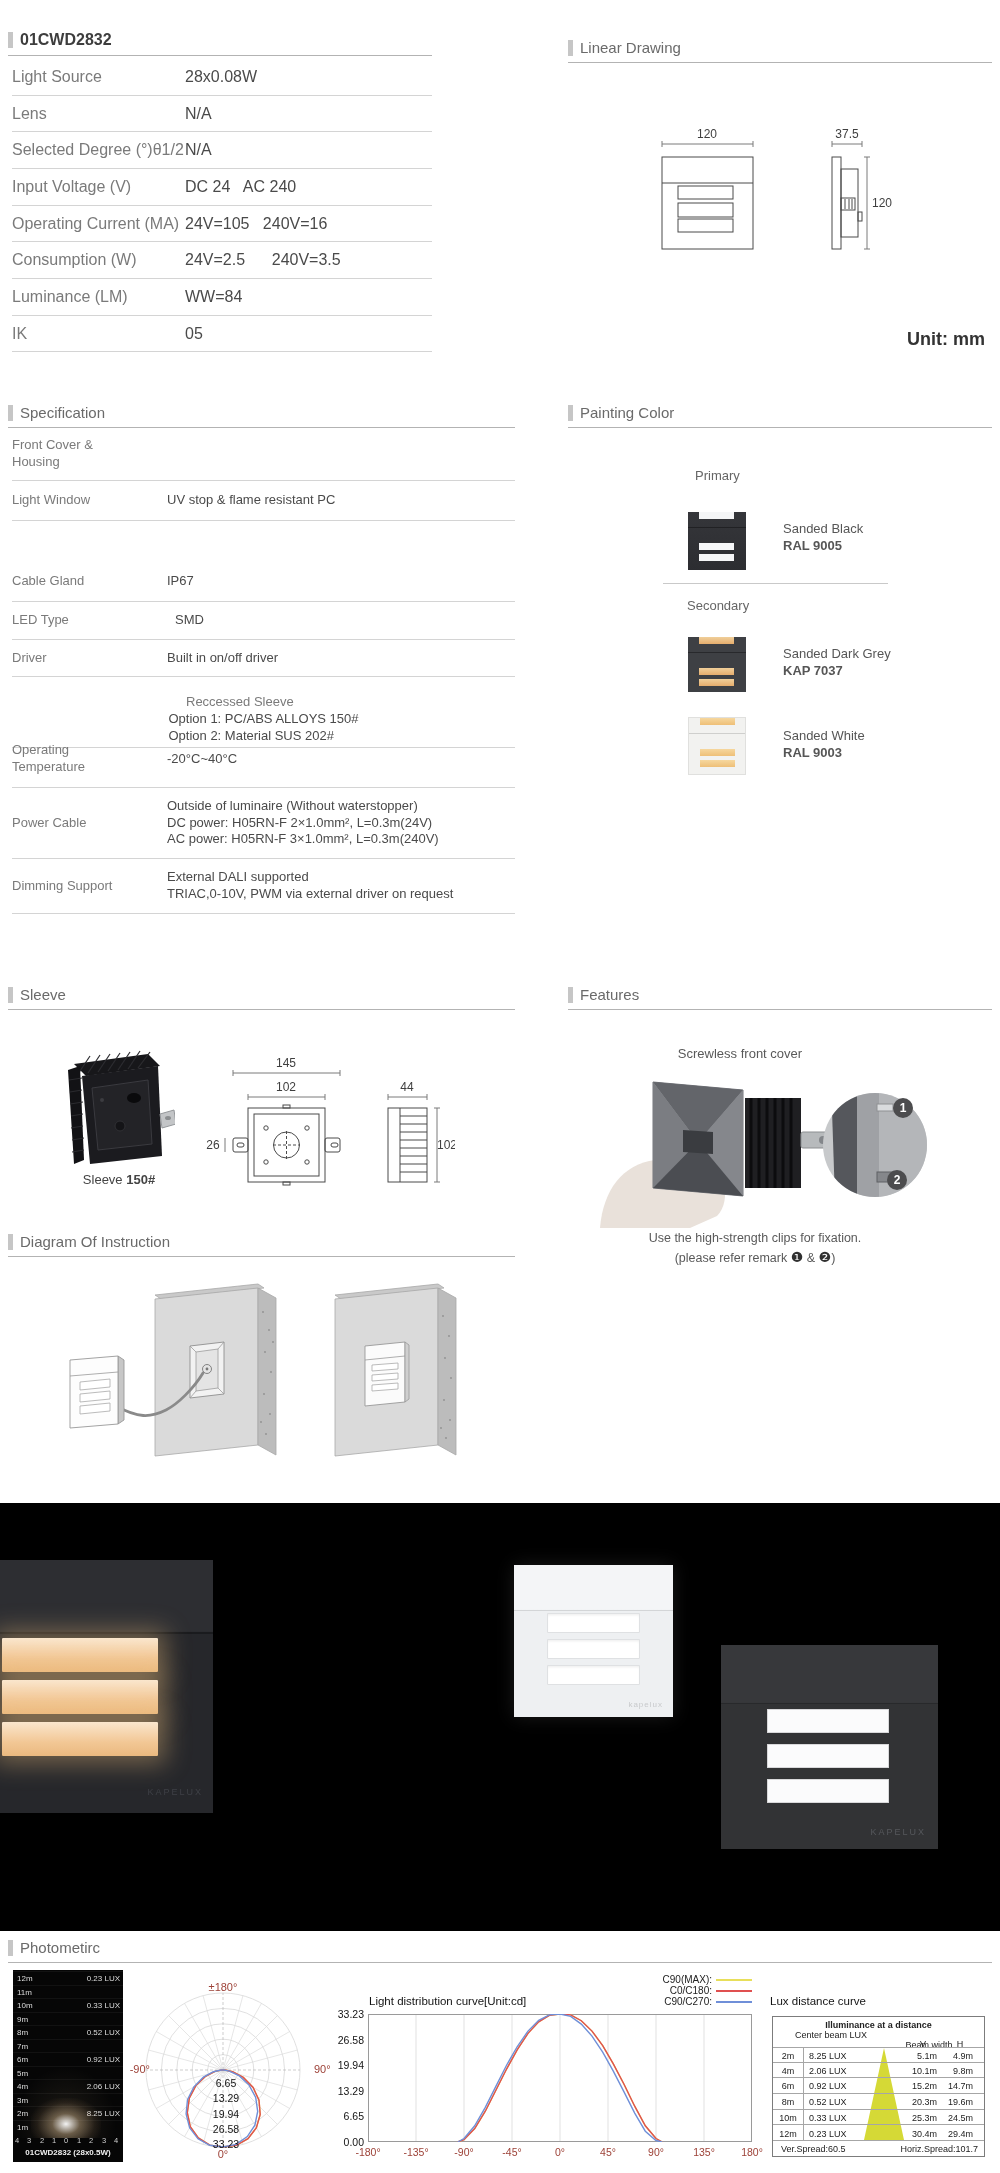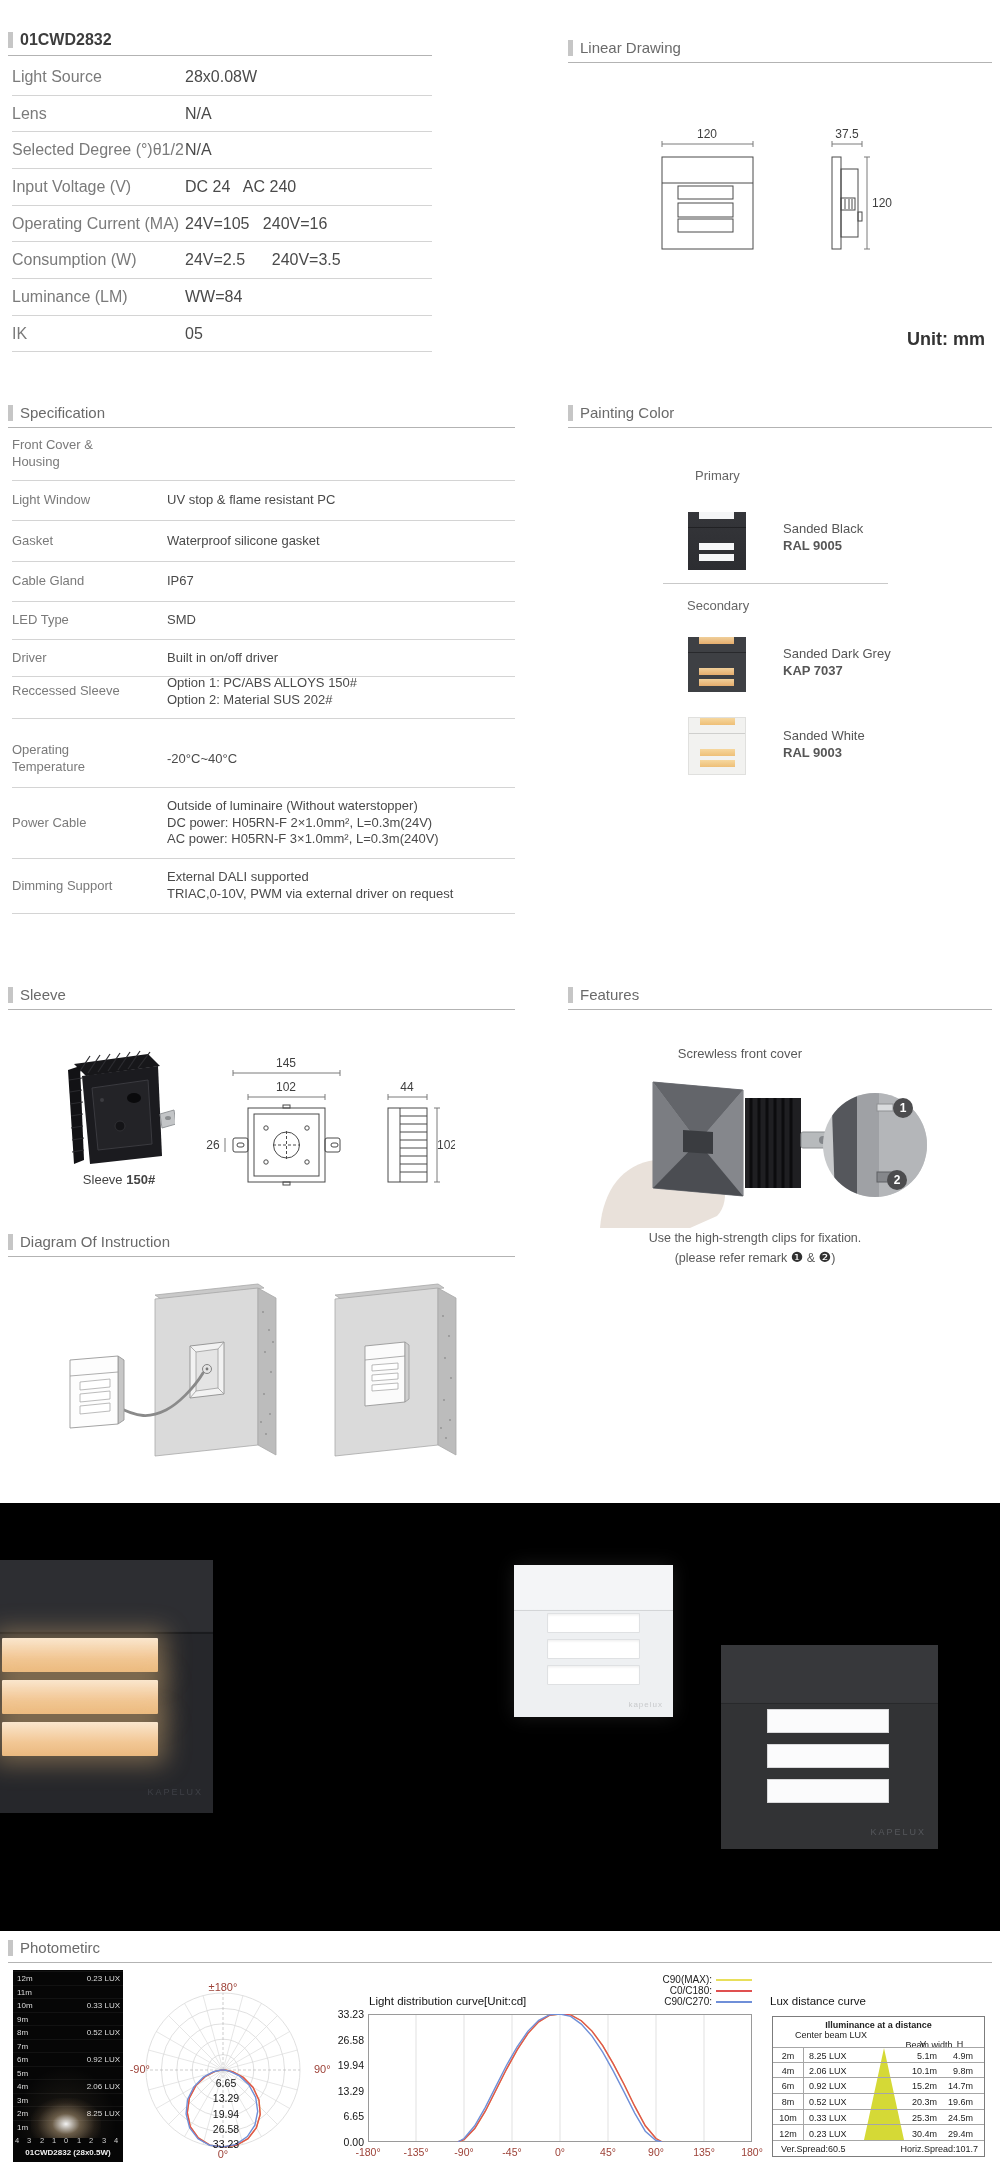--- a/index.html
+++ b/index.html
@@ -161,37 +161,33 @@
 
   <div class="hd" style="left:8px; top:403px; width:507px;">Specification</div>
 
   <div class="srow" style="top:427px; height:54px;">
     <span class="lab">Front Cover &amp; Housing</span>
   </div>
   <div class="srow" style="top:481px; height:40px;">
     <span class="lab">Light Window</span>
     <span class="val">UV stop &amp; flame resistant PC</span>
   </div>
-  <div class="srow" style="top:521px; height:41px;">
-    <span class="lab">Gasket</span>
-    <span class="val">Waterproof silicone gasket</span>
-  </div>
   <div class="srow" style="top:562px; height:40px;">
     <span class="lab">Cable Gland</span>
     <span class="val">IP67</span>
   </div>
-  <div class="srow" style="top:602px; height:38px;">
+  <div class="srow" style="top:602px; height:38px;gap:8px;">
     <span class="lab">LED Type</span>
     <span class="val">SMD</span>
   </div>
   <div class="srow" style="top:640px; height:37px;">
     <span class="lab">Driver</span>
     <span class="val">Built in on/off driver</span>
   </div>
-  <div class="srow" style="top:665px; height:54px;">
+  <div class="srow" style="top:694px; height:54px;flex-direction:column;">
     <span class="lab">Reccessed Sleeve</span>
     <span class="val">Option 1: PC/ABS ALLOYS 150#
 Option 2: Material SUS 202#</span>
   </div>
   <div class="srow" style="top:731px; height:57px;">
     <span class="lab">Operating Temperature</span>
     <span class="val">-20°C~40°C</span>
   </div>
   <div class="srow" style="top:788px; height:71px;">
     <span class="lab">Power Cable</span>

